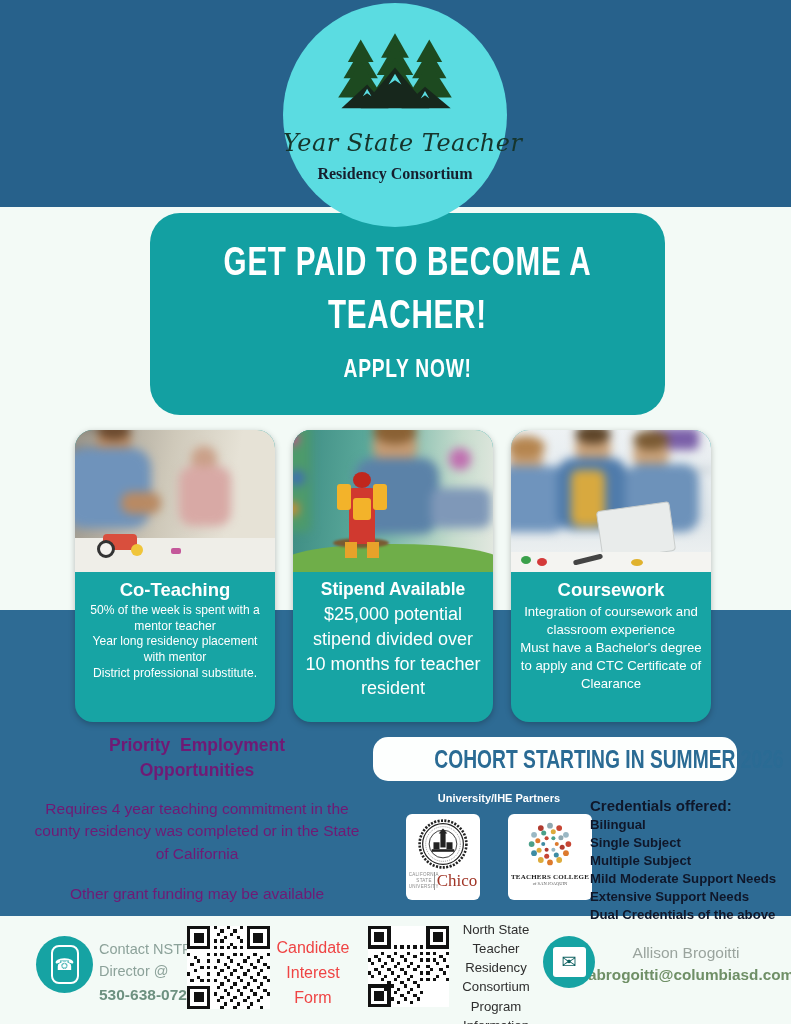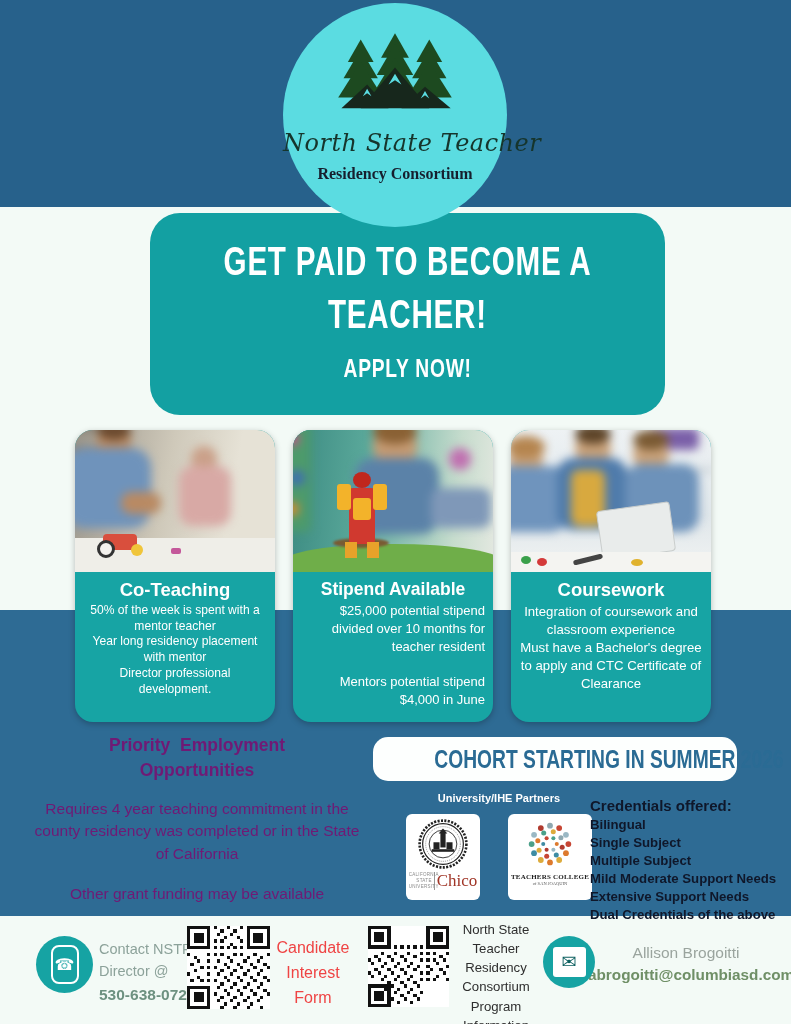--- a/index.html
+++ b/index.html
@@ -43,21 +43,21 @@
   }
   .card1 { left:75px; } .card2 { left:293px; } .card3 { left:511px; }
   .photo { position:relative; width:200px; height:142px; overflow:hidden; }
   .ph-blur { position:absolute; inset:-12px; filter:blur(5px); }
   .b { position:absolute; border-radius:50%; }
   .r { position:absolute; }
   .panel { position:relative; padding:7px 8px 6px; color:#fff; text-align:center; }
   .card-title { font-weight:bold; font-size:18.5px; margin-bottom:2px; }
   .card2 .card-title { font-size:17.5px; }
   .bl { font-size:12.1px; line-height:1.3; }
-  .card2 .bl { font-size:13px; line-height:1.38;text-align:right; }
+  .card2 .bl { font-size:18px; line-height:1.38; }
   .card3 .bl { font-size:13.2px; line-height:1.36; }
   .gap { margin-top:17px; }
   
   .photo1 { background:linear-gradient(100deg,#9a958a,#cfc9ba 45%,#e6e2d6 75%); }
   
   .photo2 { background:linear-gradient(95deg,#3c8b82,#5aa89a 35%,#c6dccd 80%,#e3e8e0); }
   
   .photo3 { background:linear-gradient(180deg,#eef2f4,#dfe6ea 60%,#f2f4f3); }
   
   .priority { position:absolute; left:28px; top:733px; width:338px; text-align:center; color:#701a75; z-index:2; }
@@ -138,21 +138,21 @@
         <polygon points="38,70 70,32 102,70"></polygon>
         <polygon points="20,70 44,48 64,70"></polygon>
         <polygon points="76,70 98,50 122,70"></polygon>
       </g>
       <g fill="#5bdce1">
         <polygon points="70,38 64,48 70,44 76,48"></polygon>
         <polygon points="44,52 40,59 44,56 48,59"></polygon>
         <polygon points="98,54 94,61 98,58 102,61"></polygon>
       </g>
     </svg>
-    <div class="logo-script">North State Teacher</div>
+    <div class="logo-script">Year State Teacher</div>
     <div class="logo-sub">Residency Consortium</div>
   </div>
 
   <div class="hero-box">
     <div class="hero-l1"><span class="cond">GET PAID TO BECOME A</span></div>
     <div class="hero-l2"><span class="cond">TEACHER!</span></div>
     <div class="hero-cta"><span class="cond">APPLY NOW!</span></div>
   </div>
 
   <div class="blue-block"></div>
@@ -172,21 +172,21 @@
       <div class="r" style="left:-10px;bottom:-4px;width:220px;height:38px;background:#efeee8;border-radius:8px 8px 0 0;"></div>
       <div class="r" style="left:28px;bottom:22px;width:34px;height:16px;background:#d94f3d;border-radius:4px;"></div>
       <div class="b" style="left:22px;bottom:14px;width:18px;height:18px;background:#f4f2ee;border:3px solid #333;"></div>
       <div class="b" style="left:56px;bottom:16px;width:12px;height:12px;background:#f0c53a;"></div>
       <div class="r" style="left:96px;bottom:18px;width:10px;height:6px;background:#c4589a;border-radius:2px;"></div>
     </div>
     <div class="panel">
       <div class="card-title">Co-Teaching</div>
       <p class="bl">50% of the week is spent with a mentor teacher</p>
       <p class="bl">Year long residency placement with mentor</p>
-      <p class="bl">Director professional development.</p>
+      <p class="bl">District professional substitute.</p>
     </div>
   </div>
 
   <div class="card card2">
     <div class="photo photo2">
       <div class="ph-blur">
         <div class="r" style="left:-4px;top:4px;width:34px;height:110px;background:#4d9a6b;border-radius:6px;"></div>
         <div class="b" style="left:4px;top:14px;width:14px;height:14px;background:#c94f8a;"></div>
         <div class="b" style="left:8px;top:52px;width:16px;height:16px;background:#3f6fb0;"></div>
         <div class="b" style="left:4px;top:84px;width:14px;height:14px;background:#d88a2e;"></div>

